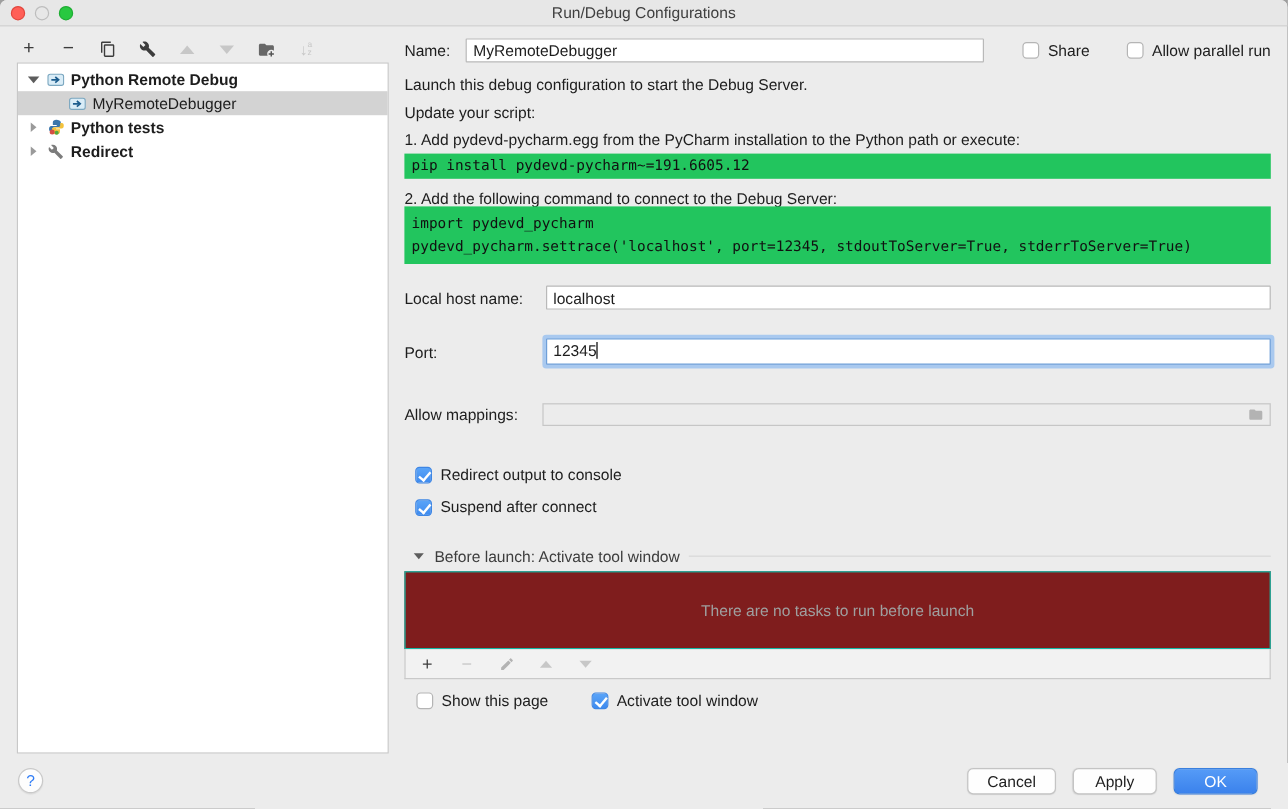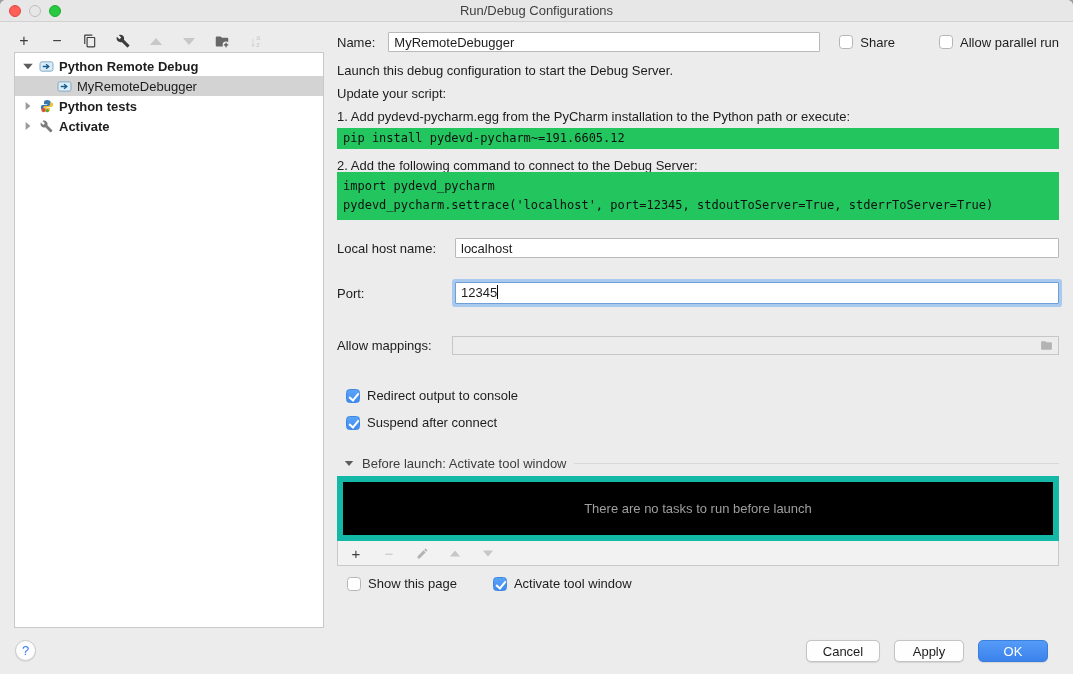--- a/index.html
+++ b/index.html
@@ -58,21 +58,21 @@
     background:#fff; display:inline-block; flex:none; }
   .cb.on { background:linear-gradient(#5aa4f8,#3e8bef); border-color:#3e86e4; }
   .cb.on::after { content:""; position:absolute; left:4px; top:1px; width:4px; height:8px;
     border:solid #fff; border-width:0 2px 2px 0; transform:rotate(40deg); }
   .cblabel { margin-left:7px; }
   .caret { display:inline-block; width:1px; height:14px; background:#000; vertical-align:-2px; }
   .pm-field { position:relative; background:#ececec; border:1px solid #c6c6c6; height:19px; }
   .pm-folder { position:absolute; right:4px; top:2px; }
   .bl-header { display:flex; align-items:center; gap:7px; color:#3d3d3d; }
   .bl-line { flex:1; border-top:1px solid #d8d8d8; }
-  .tasks { background:#000000; border:6px solid #14b8a6; display:flex; align-items:center; justify-content:center; }
+  .tasks { background:#7f1d1d; border:1px solid #14b8a6; display:flex; align-items:center; justify-content:center; }
   .tasks .empty { color:#9f9f9f; }
   .tasks-toolbar { background:#f2f2f2; border:1px solid #c9c9c9; border-top:none;
     display:flex; align-items:center; gap:17px; padding-left:10px; }
   .tasks-toolbar .tbtn { font-size:15px; }
   
   .help-btn { position:absolute; left:15px; top:640px; width:21px; height:21px; border-radius:50%;
     background:#fdfdfd; border:1px solid #c9c9c9; color:#2f7cf6; font-size:13px;
     display:flex; align-items:center; justify-content:center; box-shadow:0 1px 1px rgba(0,0,0,.08); }
   .btns { position:absolute; right:25px; top:640px; display:flex; gap:14px; }
   .btn { min-width:70px; height:22px; border-radius:5px; border:1px solid #c4c4c4;
@@ -176,35 +176,35 @@
     </div>
     <div class="trow">
       <span class="tree-arrow">
           <span class="tri tri-right" style="transform:scale(.8)"></span>
         </span>
       <span class="ticon">
         <svg width="13" height="13" viewBox="0 0 24 24" fill="#7c7c7c">
             <path d="M22.7 19l-9.1-9.1c.9-2.3.4-5-1.5-6.9-2-2-5-2.4-7.4-1.3L9 6 6 9 1.6 4.7C.4 7.1.9 10.1 2.9 12.1c1.9 1.9 4.6 2.4 6.9 1.5l9.1 9.1c.4.4 1 .4 1.4 0l2.3-2.3c.5-.4.5-1.1.1-1.4z"></path>
           </svg>
       </span>
-      <span class="lbl b">Activate</span>
+      <span class="lbl b">Redirect</span>
     </div>
   </div>
 
   <div class="right">
 
     <div class="abs row" style="top:10px;">
       <span>Name:</span>
       <input class="field" style="width: 432px; margin-left: 13px;" value="MyRemoteDebugger">
       <span style="flex:1"></span>
       <span class="row">
         <span class="cb"></span>
         <span class="cblabel">Share</span>
       </span>
-      <span class="row" style="margin-left:20px;padding-left:24px;">
+      <span class="row" style="margin-left:7px;padding-left:24px;">
         <span class="cb"></span>
         <span class="cblabel">Allow parallel run</span>
       </span>
     </div>
 
     <div class="abs txt" style="top:41px;">Launch this debug configuration to start the Debug Server.</div>
     <div class="abs txt" style="top:64px;">Update your script:</div>
     <div class="abs txt" style="top:87px;">1. Add pydevd-pycharm.egg from the PyCharm installation to the Python path or execute:</div>
 
     <div class="abs codeblock" style="top:106px; height:21px; line-height:21px; padding:0 6px;">pip install pydevd-pycharm~=191.6605.12</div>

